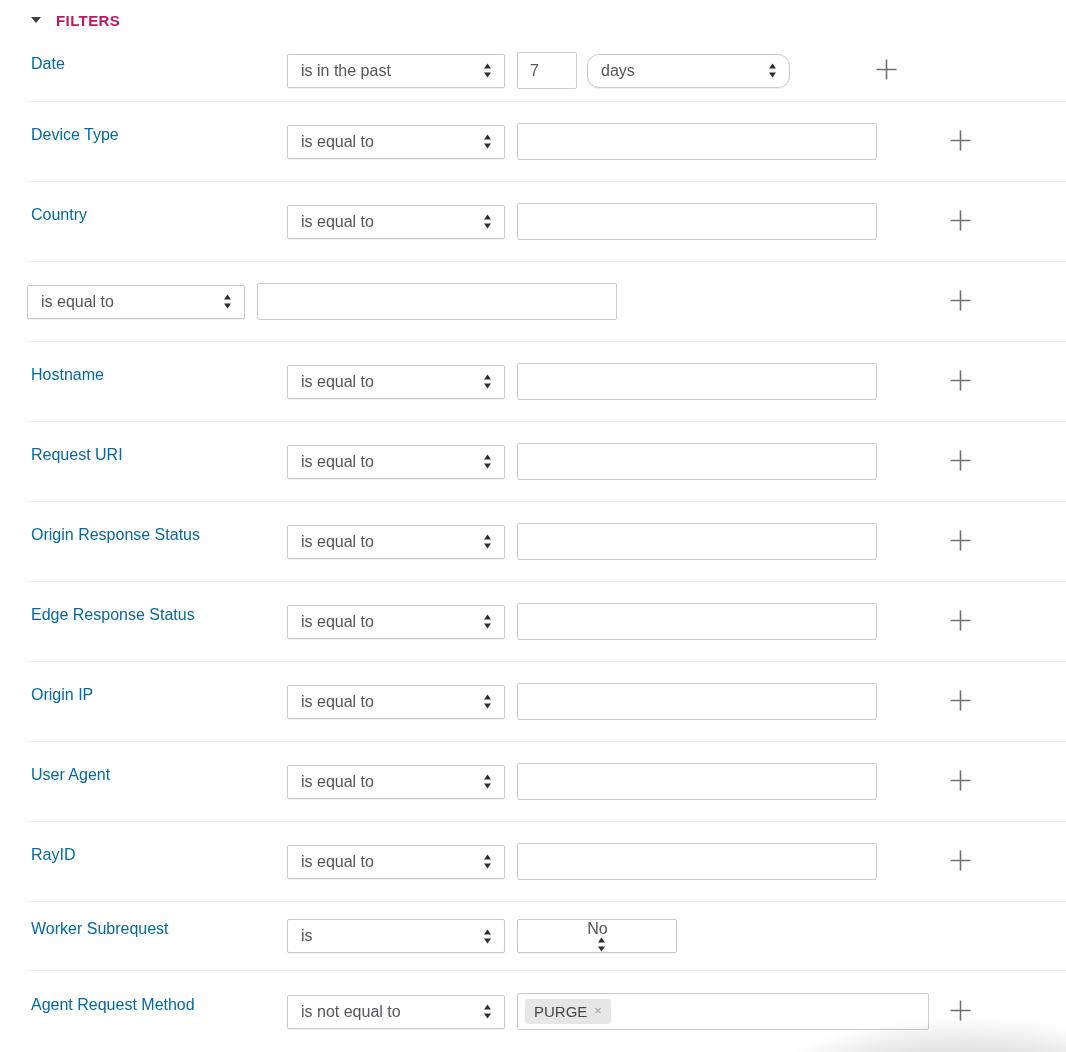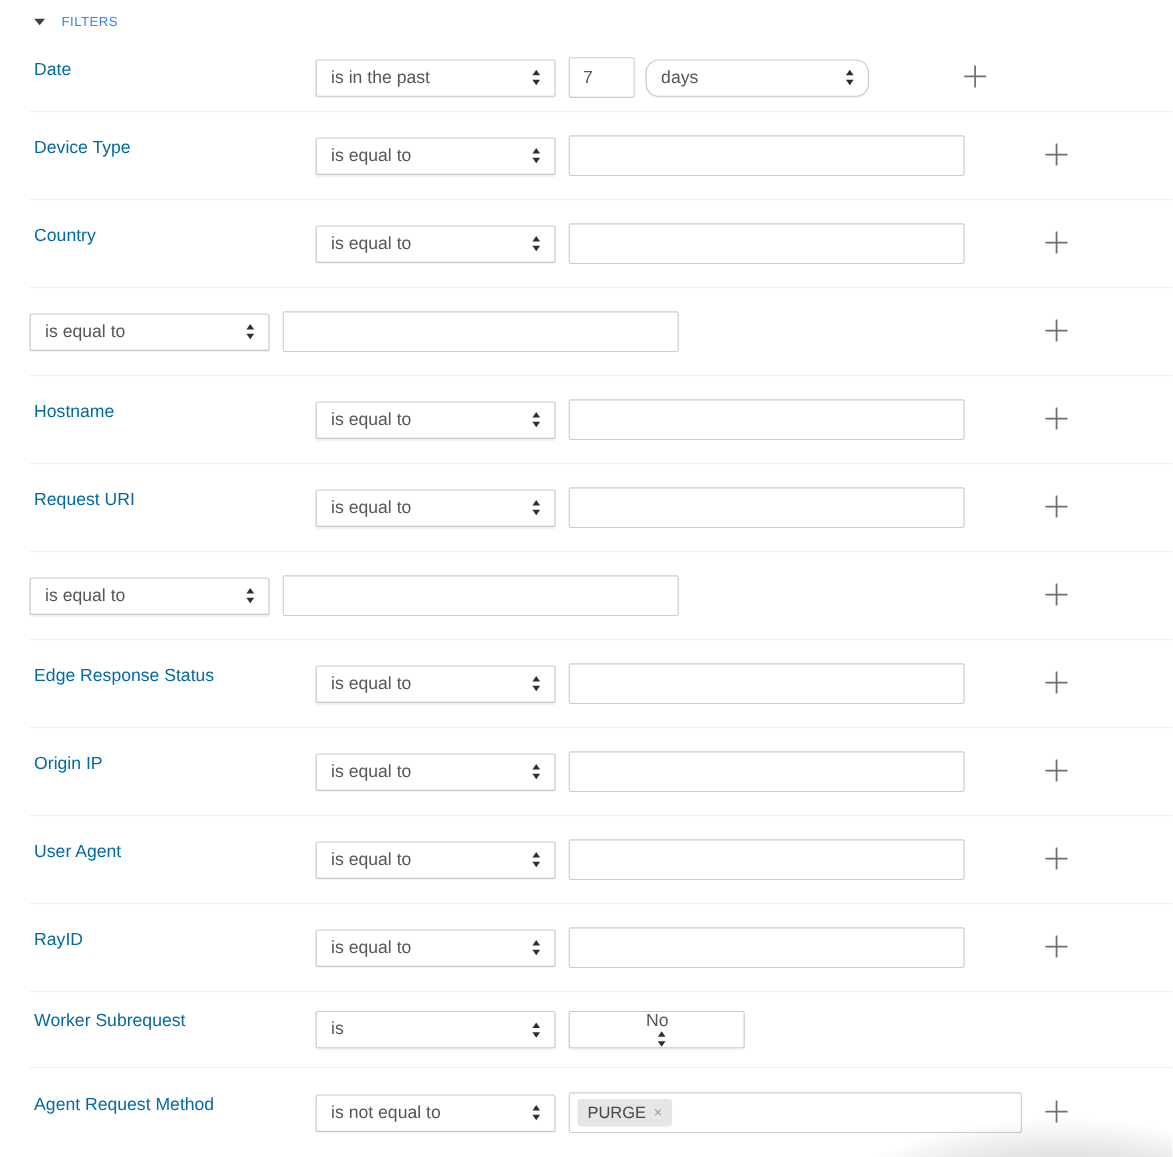--- a/index.html
+++ b/index.html
@@ -17,21 +17,21 @@
     padding-left:31px;
   }
   .tri-down{
     width:0;height:0;
     border-left:5.5px solid transparent;
     border-right:5.5px solid transparent;
     border-top:6.5px solid #3f3f45;
     margin-right:15px;
   }
   .filters-title{
-    font-size:12px;font-weight:400;color:#3b82f6;
+    font-size:15px;font-weight:700;color:#be185d;
     letter-spacing:.4px;
   }
   
   #rows{display:block;}
   .row{
     margin-left:27px;
     border-bottom:1px solid #eeeeee;
     display:flex;align-items:center;
     position:relative;
     box-sizing:border-box;
@@ -229,20 +229,21 @@
         </span>
       </div>
       <input class="textinput" value="" style="">
       <button class="addbtn">
         <span><svg width="23" height="23" viewBox="0 0 23 23">
             <path d="M11.5 1.5 V21.5 M1.5 11.5 H21.5" stroke="#6e6e74" stroke-width="1.6" fill="none"></path>
           </svg></span>
       </button>
     </div>
     <div class="row">
+      <span class="flabel">Origin Response Status</span>
       <div class="selectbox sb-operator">
         <span class="sel-text">is equal to</span>
         <span class="stepper">
           <svg width="9" height="15" viewBox="0 0 9 15">
             <path d="M4.5 0.5 L8 5.5 H1 Z" fill="#2d2d33"></path>
             <path d="M4.5 14.5 L1 9.5 H8 Z" fill="#2d2d33"></path>
           </svg>
         </span>
       </div>
       <input class="textinput" value="" style="">

